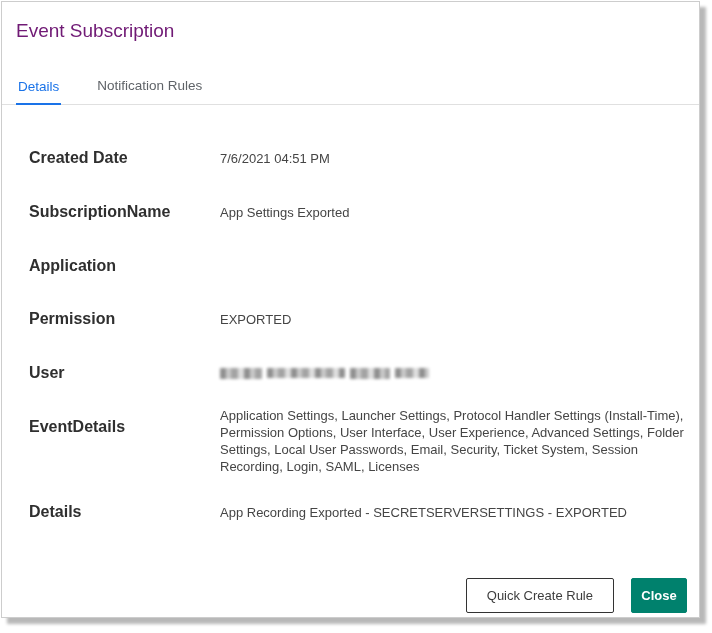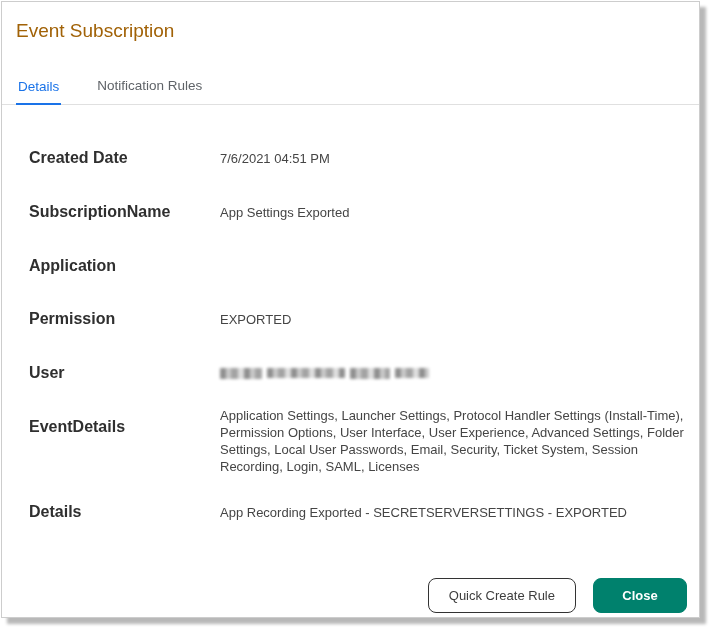--- a/index.html
+++ b/index.html
@@ -13,21 +13,21 @@
     left: 1px; top: 1px;
     width: 699px; height: 617px;
     background: #ffffff;
     border: 1px solid #cdcdcd;
     box-shadow: 6px 6px 3px rgba(0,0,0,0.28);
   }
   .title {
     padding: 18px 16px 0 14px;
     font-size: 19px;
     line-height: 22px;
-    color: #a16207;
+    color: #701a75;
   }
   .tabbar {
     display: flex;
     gap: 34px;
     padding: 0 14px;
     margin-top: 30px;
     border-bottom: 1px solid #e0e0e0;
   }
   .tab {
     font-size: 13.5px;
@@ -91,35 +91,35 @@
     position: absolute;
     right: 12px;
     bottom: 4px;
     display: flex;
     gap: 17px;
   }
   .btn {
     height: 35px;
     font-family: inherit;
     font-size: 13px;
-    border-radius: 8px;
+    border-radius: 2px;
     cursor: pointer;
   }
   .btn-secondary {
     background: #ffffff;
     border: 1px solid #333333;
     color: #3d3d3d;
     padding: 0 20px;
   }
   .btn-primary {
     background: #00816d;
     border: 1px solid #00816d;
     color: #ffffff;
     font-weight: bold;
-    width: 94px;
+    width: 56px;
   }
 </style>
 </head>
 <body>
 
 <div class="dialog">
 
   <div class="title">Event Subscription</div>
 
   <div class="tabbar">

